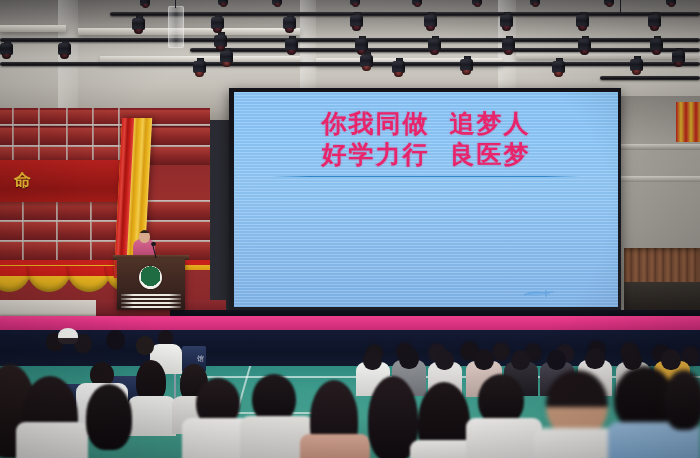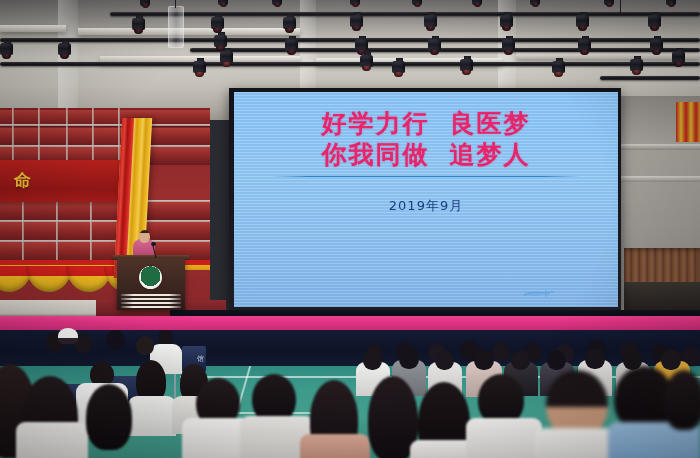--- a/index.html
+++ b/index.html
@@ -652,25 +652,24 @@
     <div class="rw-ledge" style="left:22px; top:80px; width:82px;"></div>
     <div class="rw-drape" style="left:80px; top:6px; width:24px; height:40px;"></div>
     <div class="rw-slats" style="left:28px; top:152px; width:76px; height:56px;"></div>
     <div class="rw-dark" style="left:28px; top:186px; width:76px; height:30px;"></div>
   </div>
 
   <div class="screen-bezel"></div>
   <div class="screen">
     <div class="screen-inner">
       <div class="slide-title">
+        <div><span>你我同做</span><span class="gap"></span><span>追梦人</span></div>
         <div><span>好学力行</span><span class="gap"></span><span>良医梦</span></div>
-        <div><span>你我同做</span><span class="gap"></span><span>追梦人</span></div>
       </div>
       <div class="slide-rule"></div>
-      <div class="slide-date">2019年9月</div>
     </div>
     <svg class="slide-watermark" viewBox="0 0 34 11">
       <path d="M2 7 Q10 3 20 5 L28 5" stroke="#3b8fd8" stroke-width="1.6" fill="none" opacity=".8"></path>
       <path d="M24 2 L24 9" stroke="#3b8fd8" stroke-width="1.3" opacity=".8"></path>
       <path d="M27 4 L32 4" stroke="#3b8fd8" stroke-width="1.2" opacity=".7"></path>
       <ellipse cx="12" cy="6" rx="7" ry="2" fill="#4f9ee0" opacity=".45"></ellipse>
     </svg>
   </div>
 
   <div class="stage-front-left"></div>

